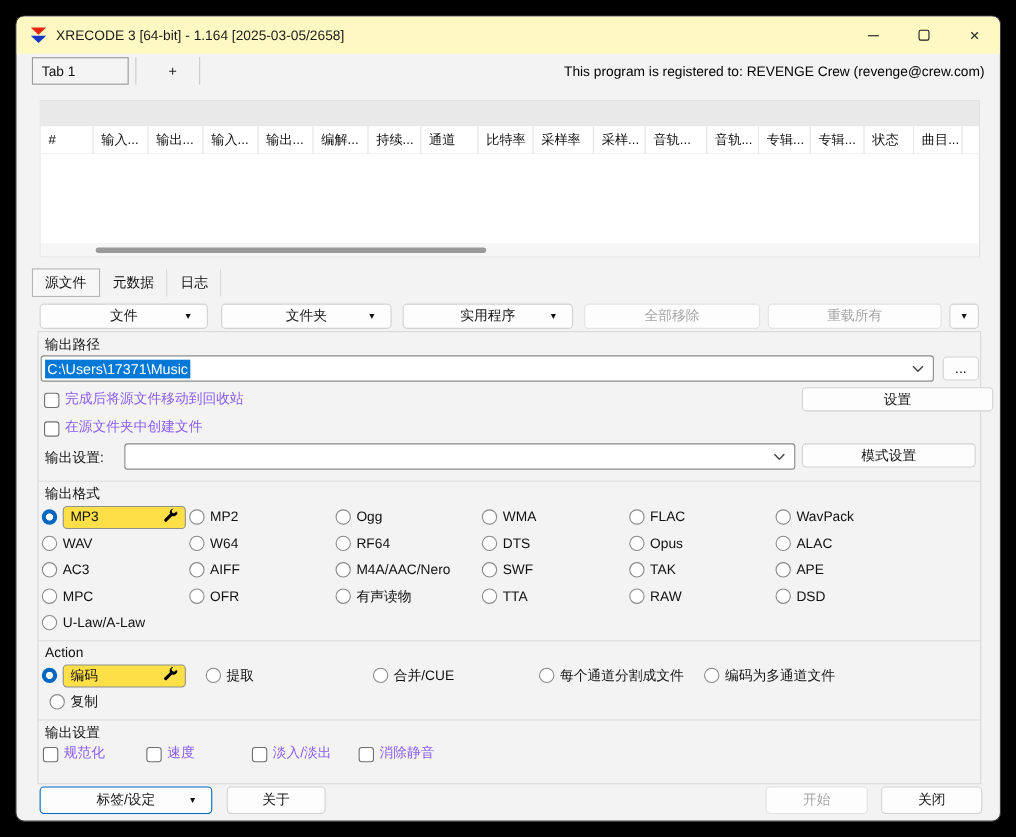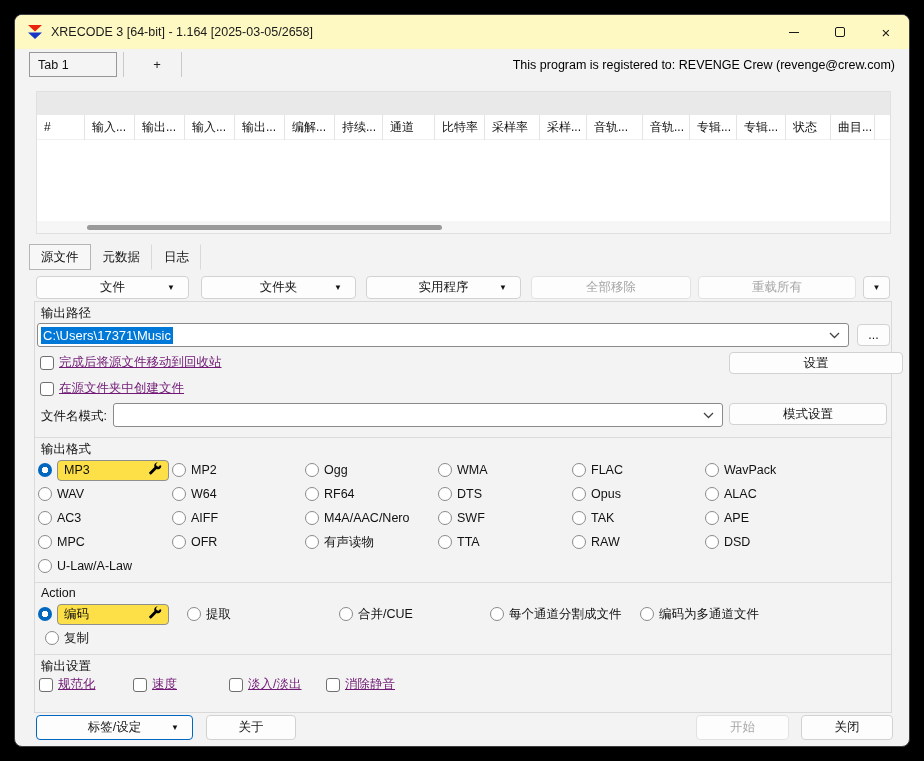--- a/index.html
+++ b/index.html
@@ -44,21 +44,21 @@
   #toolbar .btn{top:261px;}
   
   #panel{position:absolute;left:19px;top:286px;width:858px;height:412px;border:1px solid #d9d9d9;background:#f3f3f3;}
   .grp-label{position:absolute;font-size:12.5px;color:#111;}
   .rule{position:absolute;left:0;width:100%;height:1px;background:#dcdcdc;}
   .combo{position:absolute;height:24px;background:#fff;border:1px solid #8a8a8a;border-radius:3px;display:flex;align-items:center;padding:0 24px 0 3px;}
   .combo .chev{position:absolute;right:8px;top:8px;}
   .sel-text{background:#0078d7;color:#fff;font-size:13px;padding:1px 2px;white-space:nowrap;}
   .panel-btn{position:absolute;height:22px;background:#fdfdfd;border:1px solid #d2d2d2;border-radius:4px;
     font-size:12.5px;color:#151515;display:flex;align-items:center;justify-content:center;}
-  .check-row{position:absolute;display:flex;align-items:center;gap:5px;font-size:12.5px;color:#701a75;text-decoration:underline;}
+  .check-row{position:absolute;display:flex;align-items:flex-end;gap:5px;font-size:12.5px;color:#8b5cf6;}
   .checkbox{width:14px;height:14px;border:1px solid #707070;border-radius:3px;background:#fff;flex:0 0 auto;}
   .radio{width:14px;height:14px;border-radius:50%;border:1px solid #8a8a8a;background:#fff;flex:0 0 auto;}
   .radio.sel{border:none;background:radial-gradient(circle,#fff 0 3px,#0067c0 3.5px);}
   .opt{display:flex;align-items:center;gap:5px;font-size:12.5px;color:#111;height:24px;}
   .fmt-col{position:absolute;display:flex;flex-direction:column;}
   .selbox{display:flex;align-items:center;justify-content:space-between;width:112px;height:21px;
     border:1px solid #8f8f8f;border-radius:4px;background:#fde047;padding:0 6px;font-size:12.5px;}
   
   #footer .btn{top:700px;height:25px;}
   #tags-btn{border:1.5px solid #0067c0 !important;}
@@ -167,21 +167,21 @@
       <span class="checkbox"></span>
       <span>完成后将源文件移动到回收站</span>
     </div>
     <div class="panel-btn" style="left:694px;top:50px;width:174px">设置</div>
 
     <div class="check-row" style="left:5px;top:78px">
       <span class="checkbox"></span>
       <span>在源文件夹中创建文件</span>
     </div>
 
-    <span class="grp-label" style="left:6px;top:106px">文件名模式:</span>
+    <span class="grp-label" style="left:6px;top:106px">输出设置:</span>
     <div class="combo" style="left:78px;top:101px;width:610px">
       <span></span>
       <svg class="chev" width="11" height="7" viewBox="0 0 11 7">
           <polyline points="1,1 5.5,5.5 10,1" fill="none" stroke="#444" stroke-width="1.3"></polyline>
         </svg>
     </div>
     <div class="panel-btn" style="left:694px;top:101px;width:158px">模式设置</div>
 
     <div class="rule" style="top:135px"></div>
     <span class="grp-label" style="left:6px;top:139px">输出格式</span>

